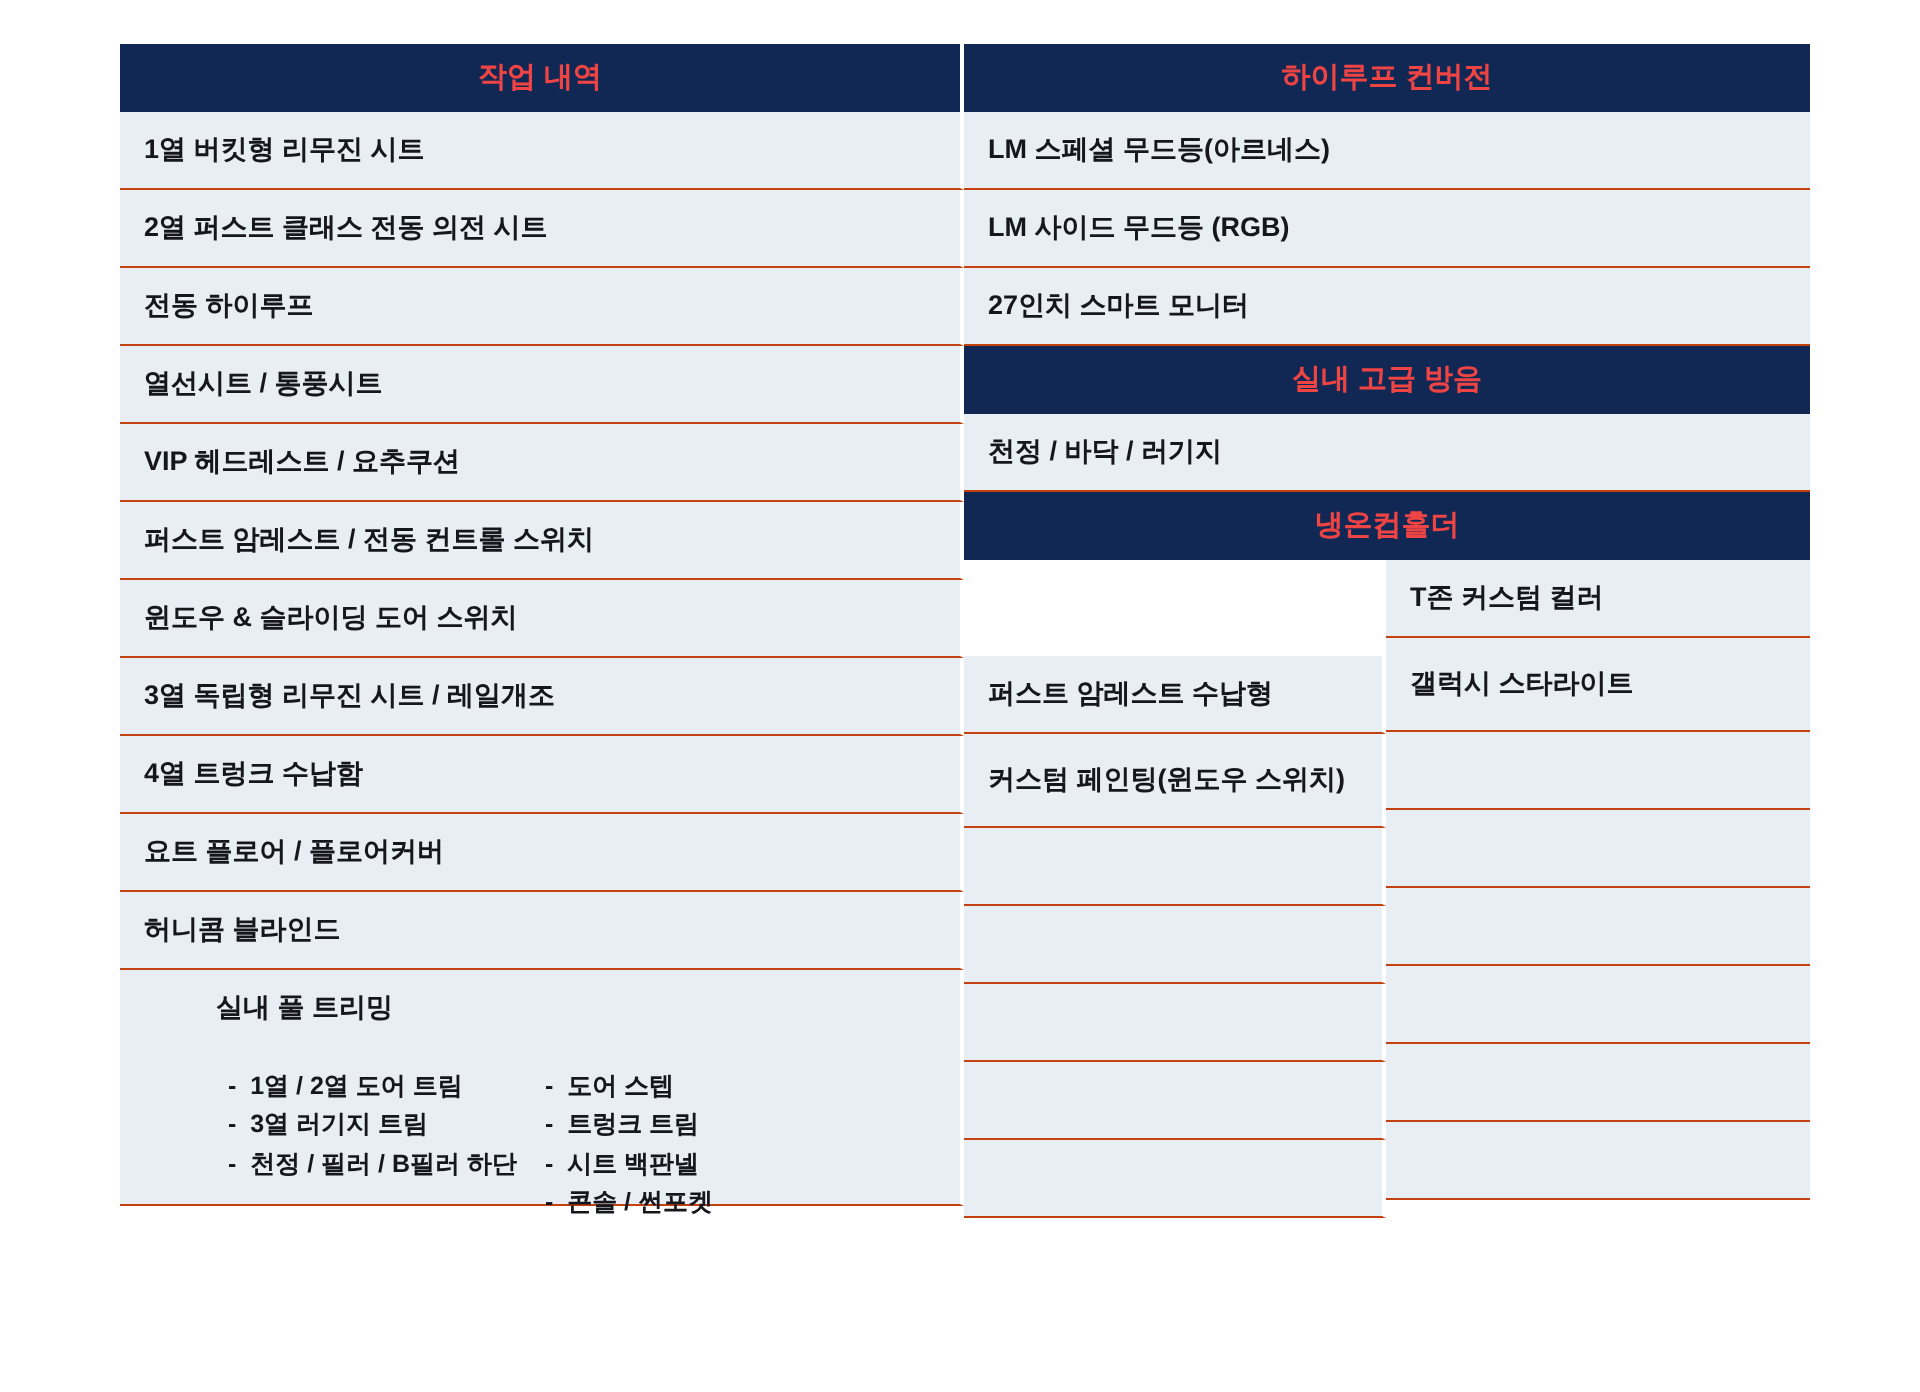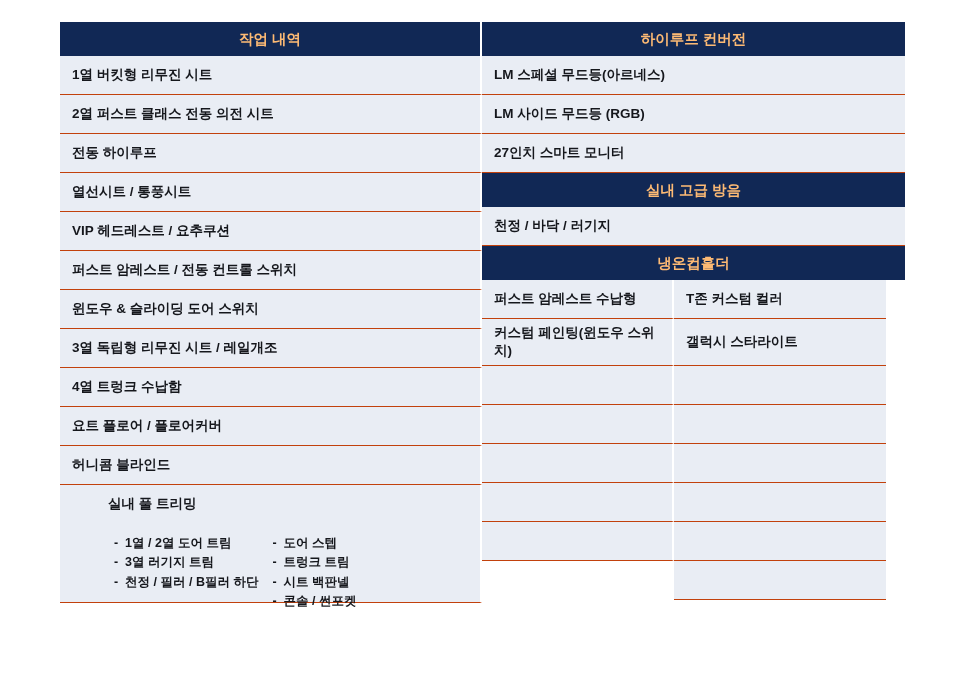--- a/index.html
+++ b/index.html
@@ -24,26 +24,26 @@
     position: absolute;
     left: 60px;
     top: 22px;
     width: 845px;
     display: flex;
     align-items: flex-start;
   }
   .col-left { width: 422px; }
   .col-right { width: 423px; display: flex; flex-direction: column; }
   .right-split { display: flex; }
-  .r-sub-a { width: 192px; }
+  .r-sub-a { width: 211px; margin-top: 48px; }
   .r-sub-b { width: 212px; }
 
   .hdr {
     background: #112855;
-    color: #fdba74;
+    color: #ef4444;
     font-size: 14.5px;
     font-weight: bold;
     text-align: center;
     height: 34px;
     line-height: 34px;
     border-right: 2px solid #ffffff;
     box-sizing: border-box;
   }
   .col-right .hdr { border-right: none; }
 

